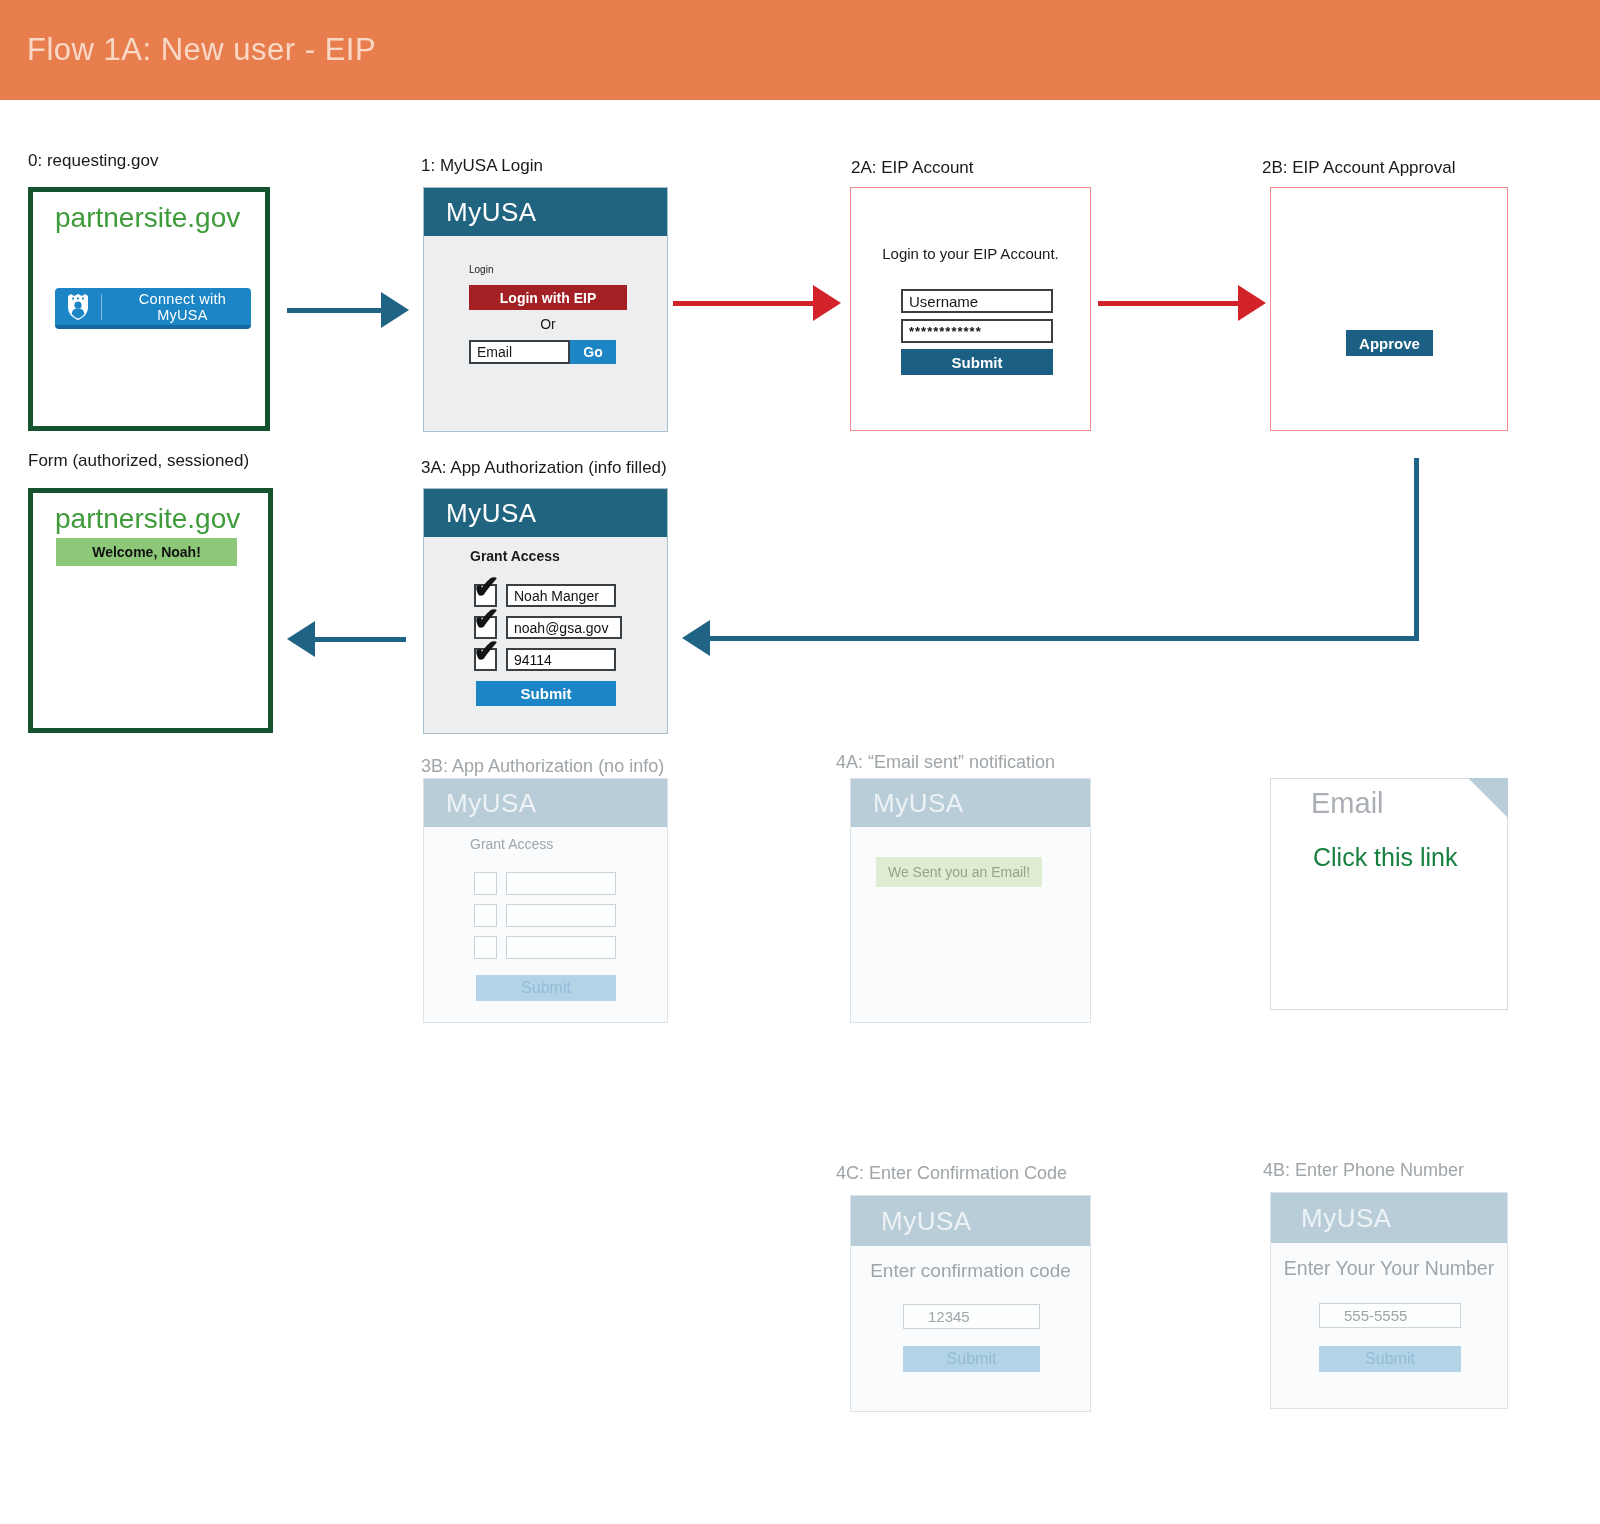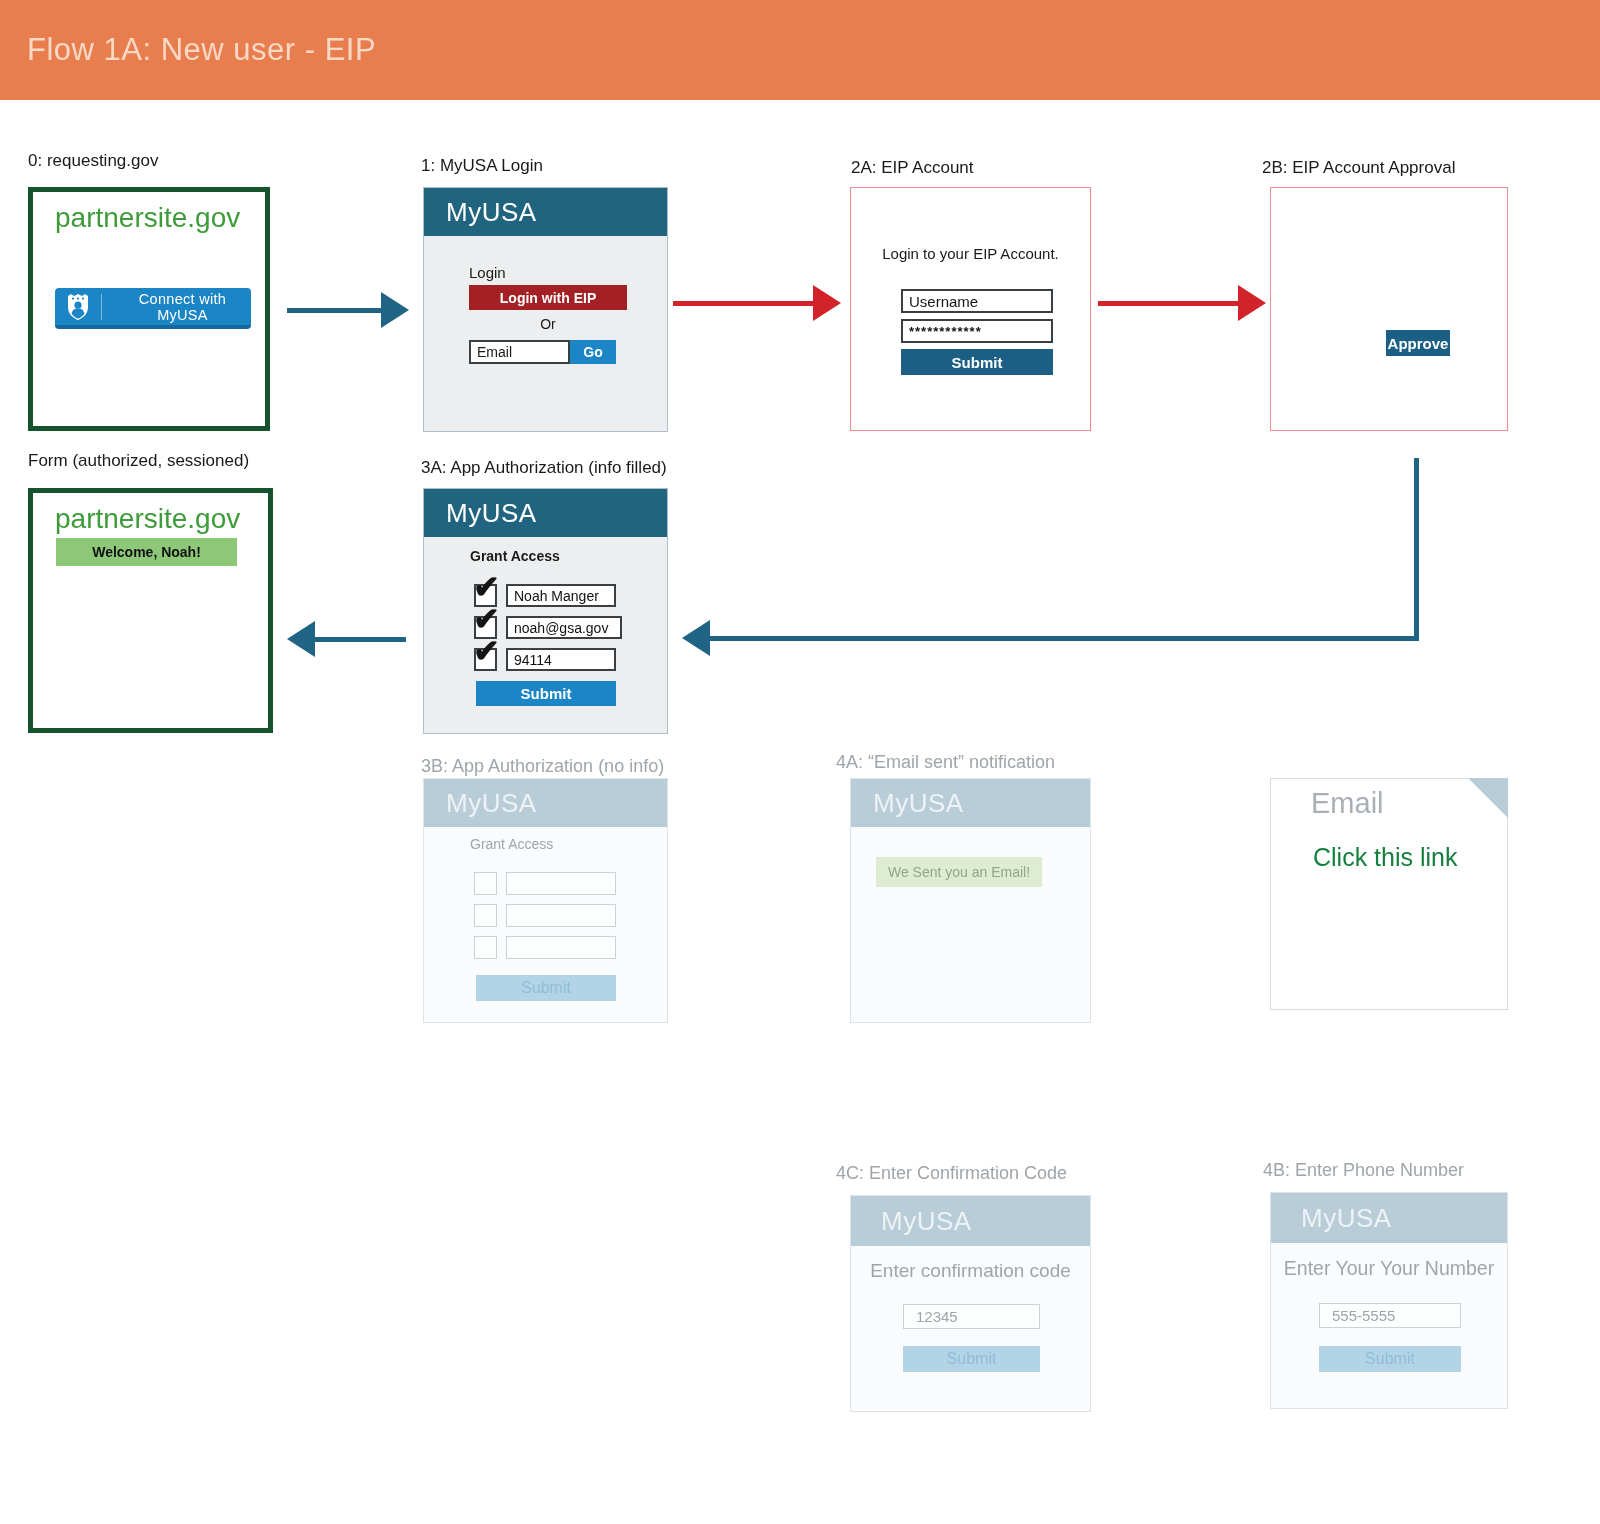--- a/index.html
+++ b/index.html
@@ -47,25 +47,25 @@
   .btn-red  { background:#A32124; }
   .btn-blue { background:#1B85C6; }
   .btn-navy { background:#1B6084; font-size:15px; }
   .btn-faded { background:#B3D4E6; color:#92BCD8; font-weight:400; font-size:16px; }
 
   .box-input { position:absolute; border:2px solid #3A3F44; background:#fff; height:24px;
                font-size:14px; color:#111; padding-left:6px;
                font-family:"Liberation Sans",sans-serif; }
   .box-input.dark-ph::placeholder { color:#15181B; opacity:1; }
   .input-faded { position:absolute; border:1px solid #C9D4DA; background:#FDFEFE;
-                 font-size:15px; color:#b91c1c; padding-left:12px;
+                 font-size:15px; color:#b91c1c; padding-left:24px;
                  font-family:"Liberation Sans",sans-serif; }
   .input-faded::placeholder { color:#9FA5A9; opacity:1; }
 
-  .small-label { position:absolute; font-size:15px; color:#1A1A1A; }
+  .small-label { position:absolute; font-size:10px; color:#1A1A1A; }
 
   
   .cbx { position:absolute; width:23px; height:23px; background:#fff; border:2px solid #3A3F44; }
   .cbx .chk { position:absolute; top:-15px; left:-3px; font-size:32px; font-weight:700;
               color:#141414; line-height:1; }
   .cbx-f { position:absolute; width:23px; height:23px; background:#FDFEFE; border:1px solid #C9D4DA; }
 
   
   .welcome-badge { position:absolute; left:23px; top:45px; width:181px; height:28px;
                    background:#8DC878; color:#111; font-size:14px; font-weight:700;
@@ -144,21 +144,21 @@
 </section>
 
 <section class="panel red-panel" style="left:850px; top:187px; width:241px; height:244px;">
   <div class="center-heading">Login to your EIP Account.</div>
   <input class="box-input dark-ph" style="left: 50px; top: 101px; width: 152px; font-size: 15px;" placeholder="Username">
   <input class="box-input" style="left: 50px; top: 131px; width: 152px; font-size: 13px; font-weight: 700; letter-spacing: 1px;" value="************">
   <button class="btn btn-navy" style="left:50px; top:161px; width:152px; height:26px;">Submit</button>
 </section>
 
 <section class="panel red-panel" style="left:1270px; top:187px; width:238px; height:244px;">
-  <button class="btn btn-navy" style="left:75px; top:142px; width:64px; height:26px;margin-left:40px;">Approve</button>
+  <button class="btn btn-navy" style="left:75px; top:142px; width:87px; height:26px;">Approve</button>
 </section>
 
 <div class="lbl" style="left:28px; top:451px;">Form (authorized, sessioned)</div>
 <div class="lbl" style="left:421px; top:458px;">3A: App Authorization (info filled)</div>
 
 <section class="panel green-panel" style="left:28px; top:488px; width:245px; height:245px;">
   <div class="site-name">partnersite.gov</div>
   <div class="welcome-badge">Welcome, Noah!</div>
 </section>
 

